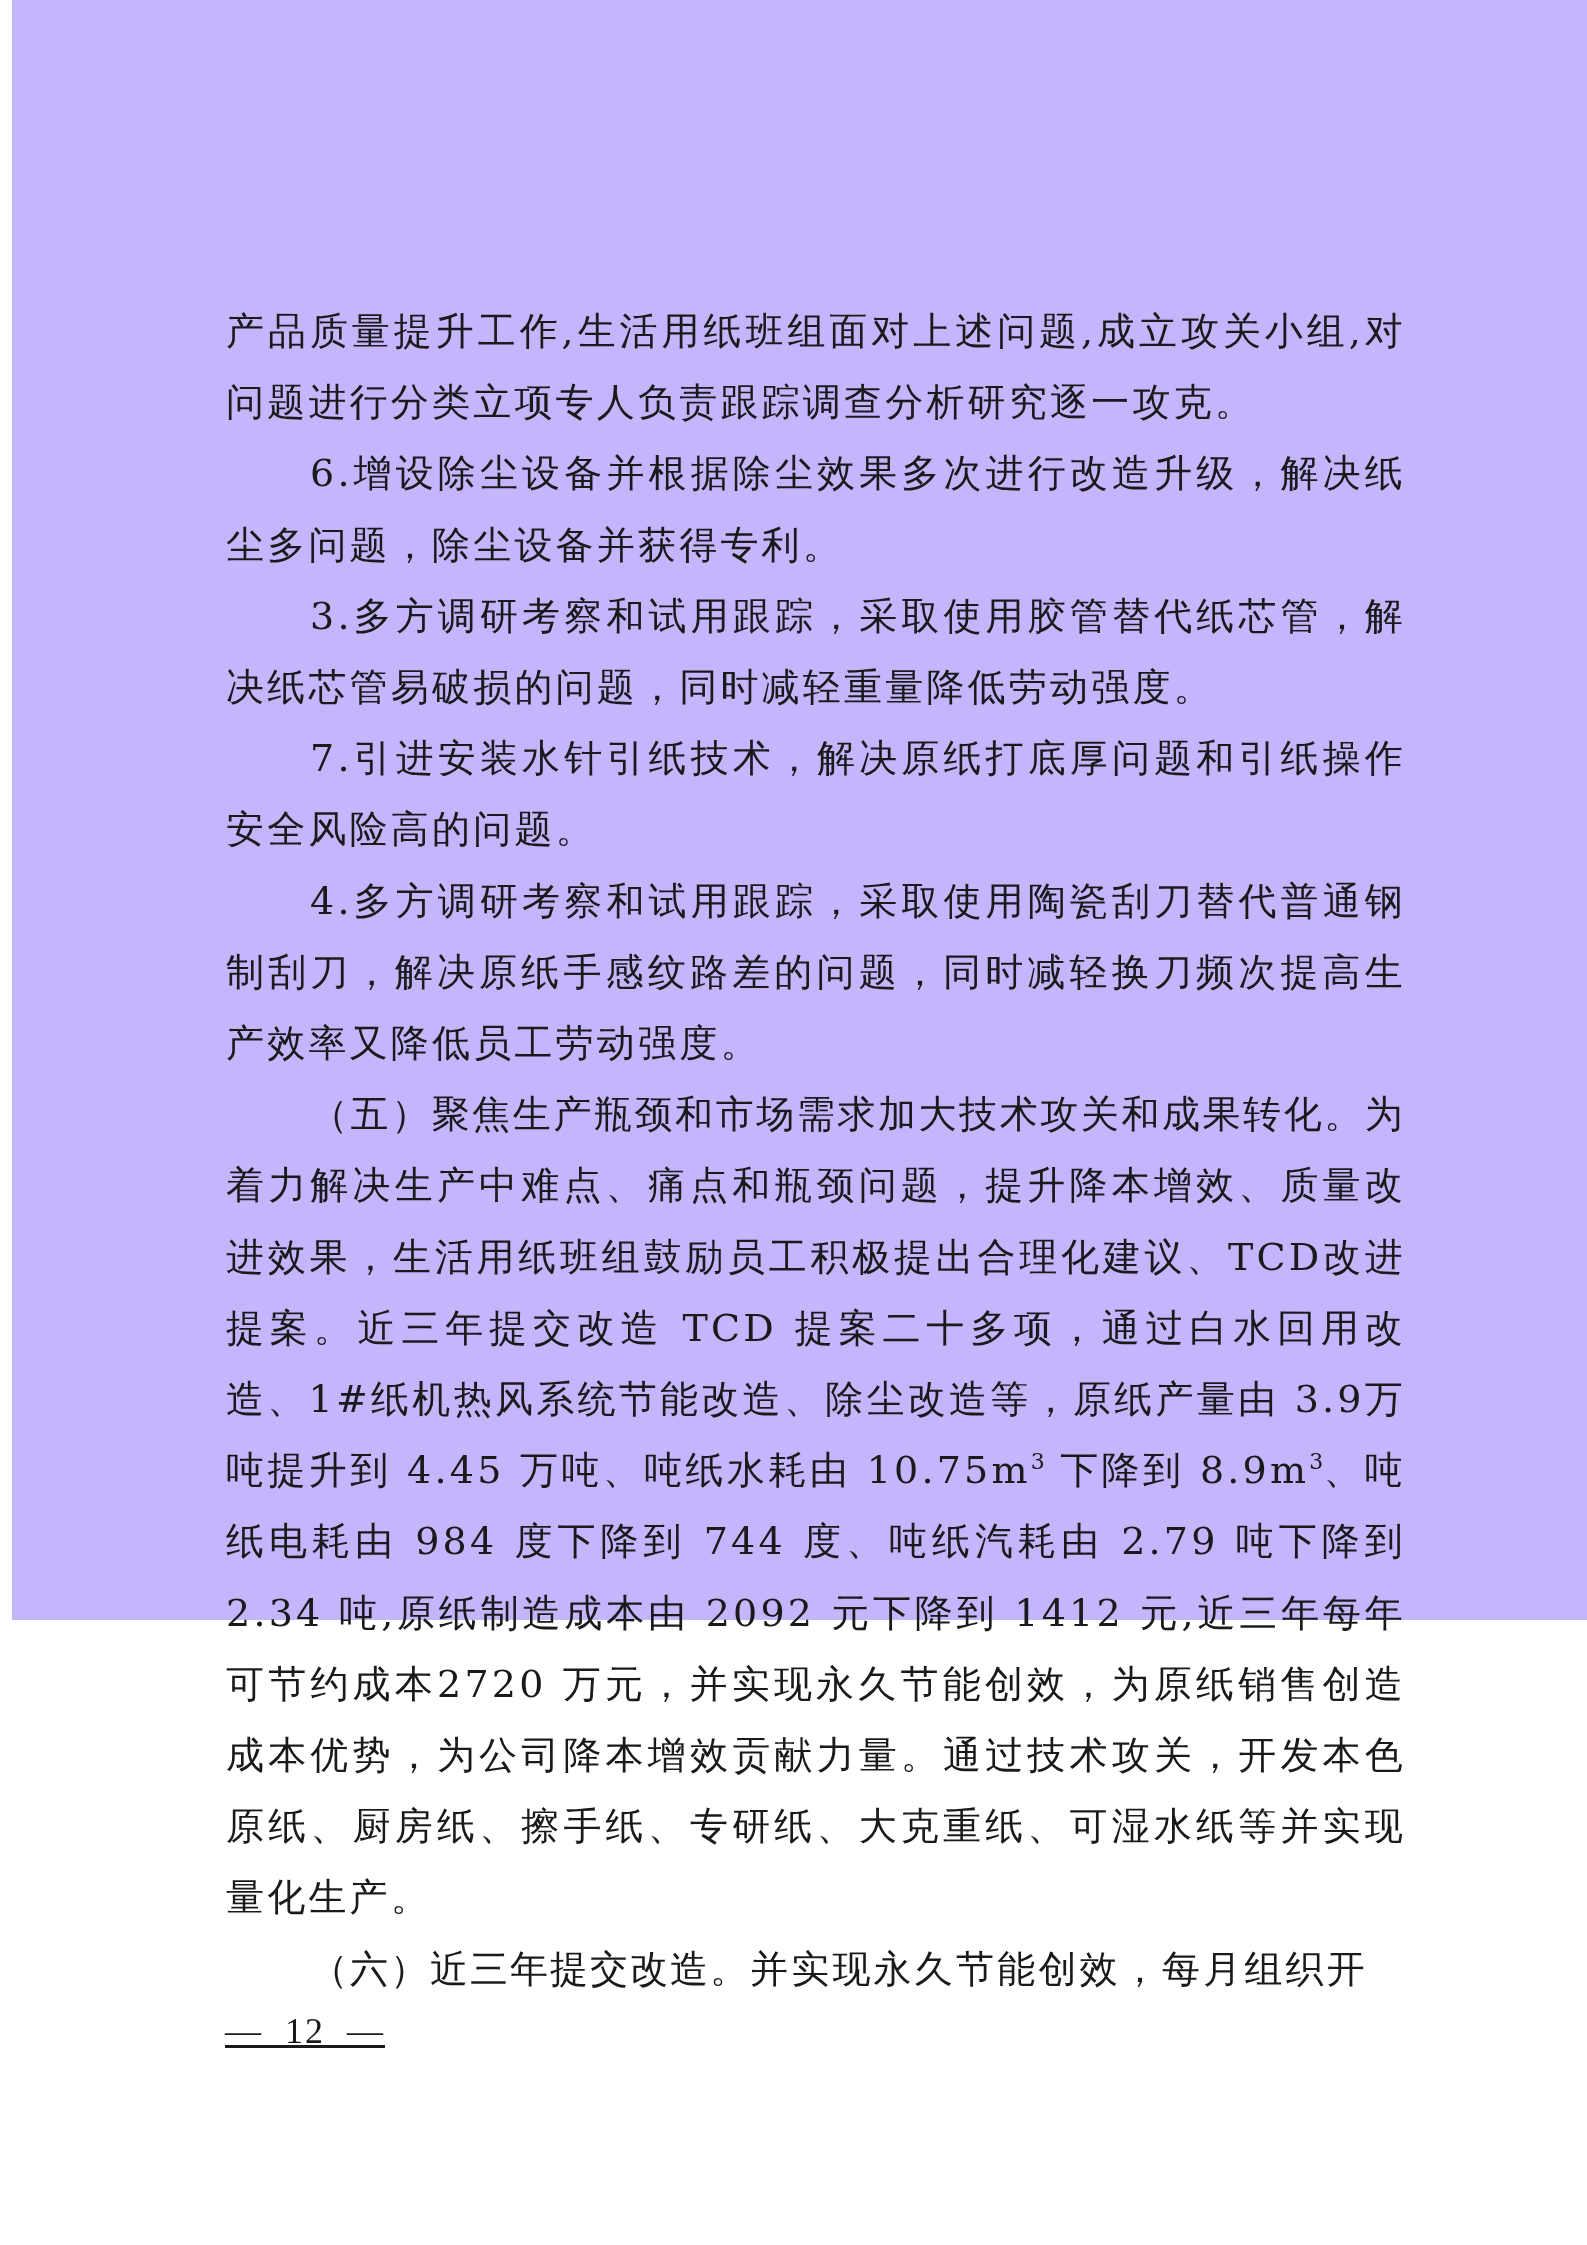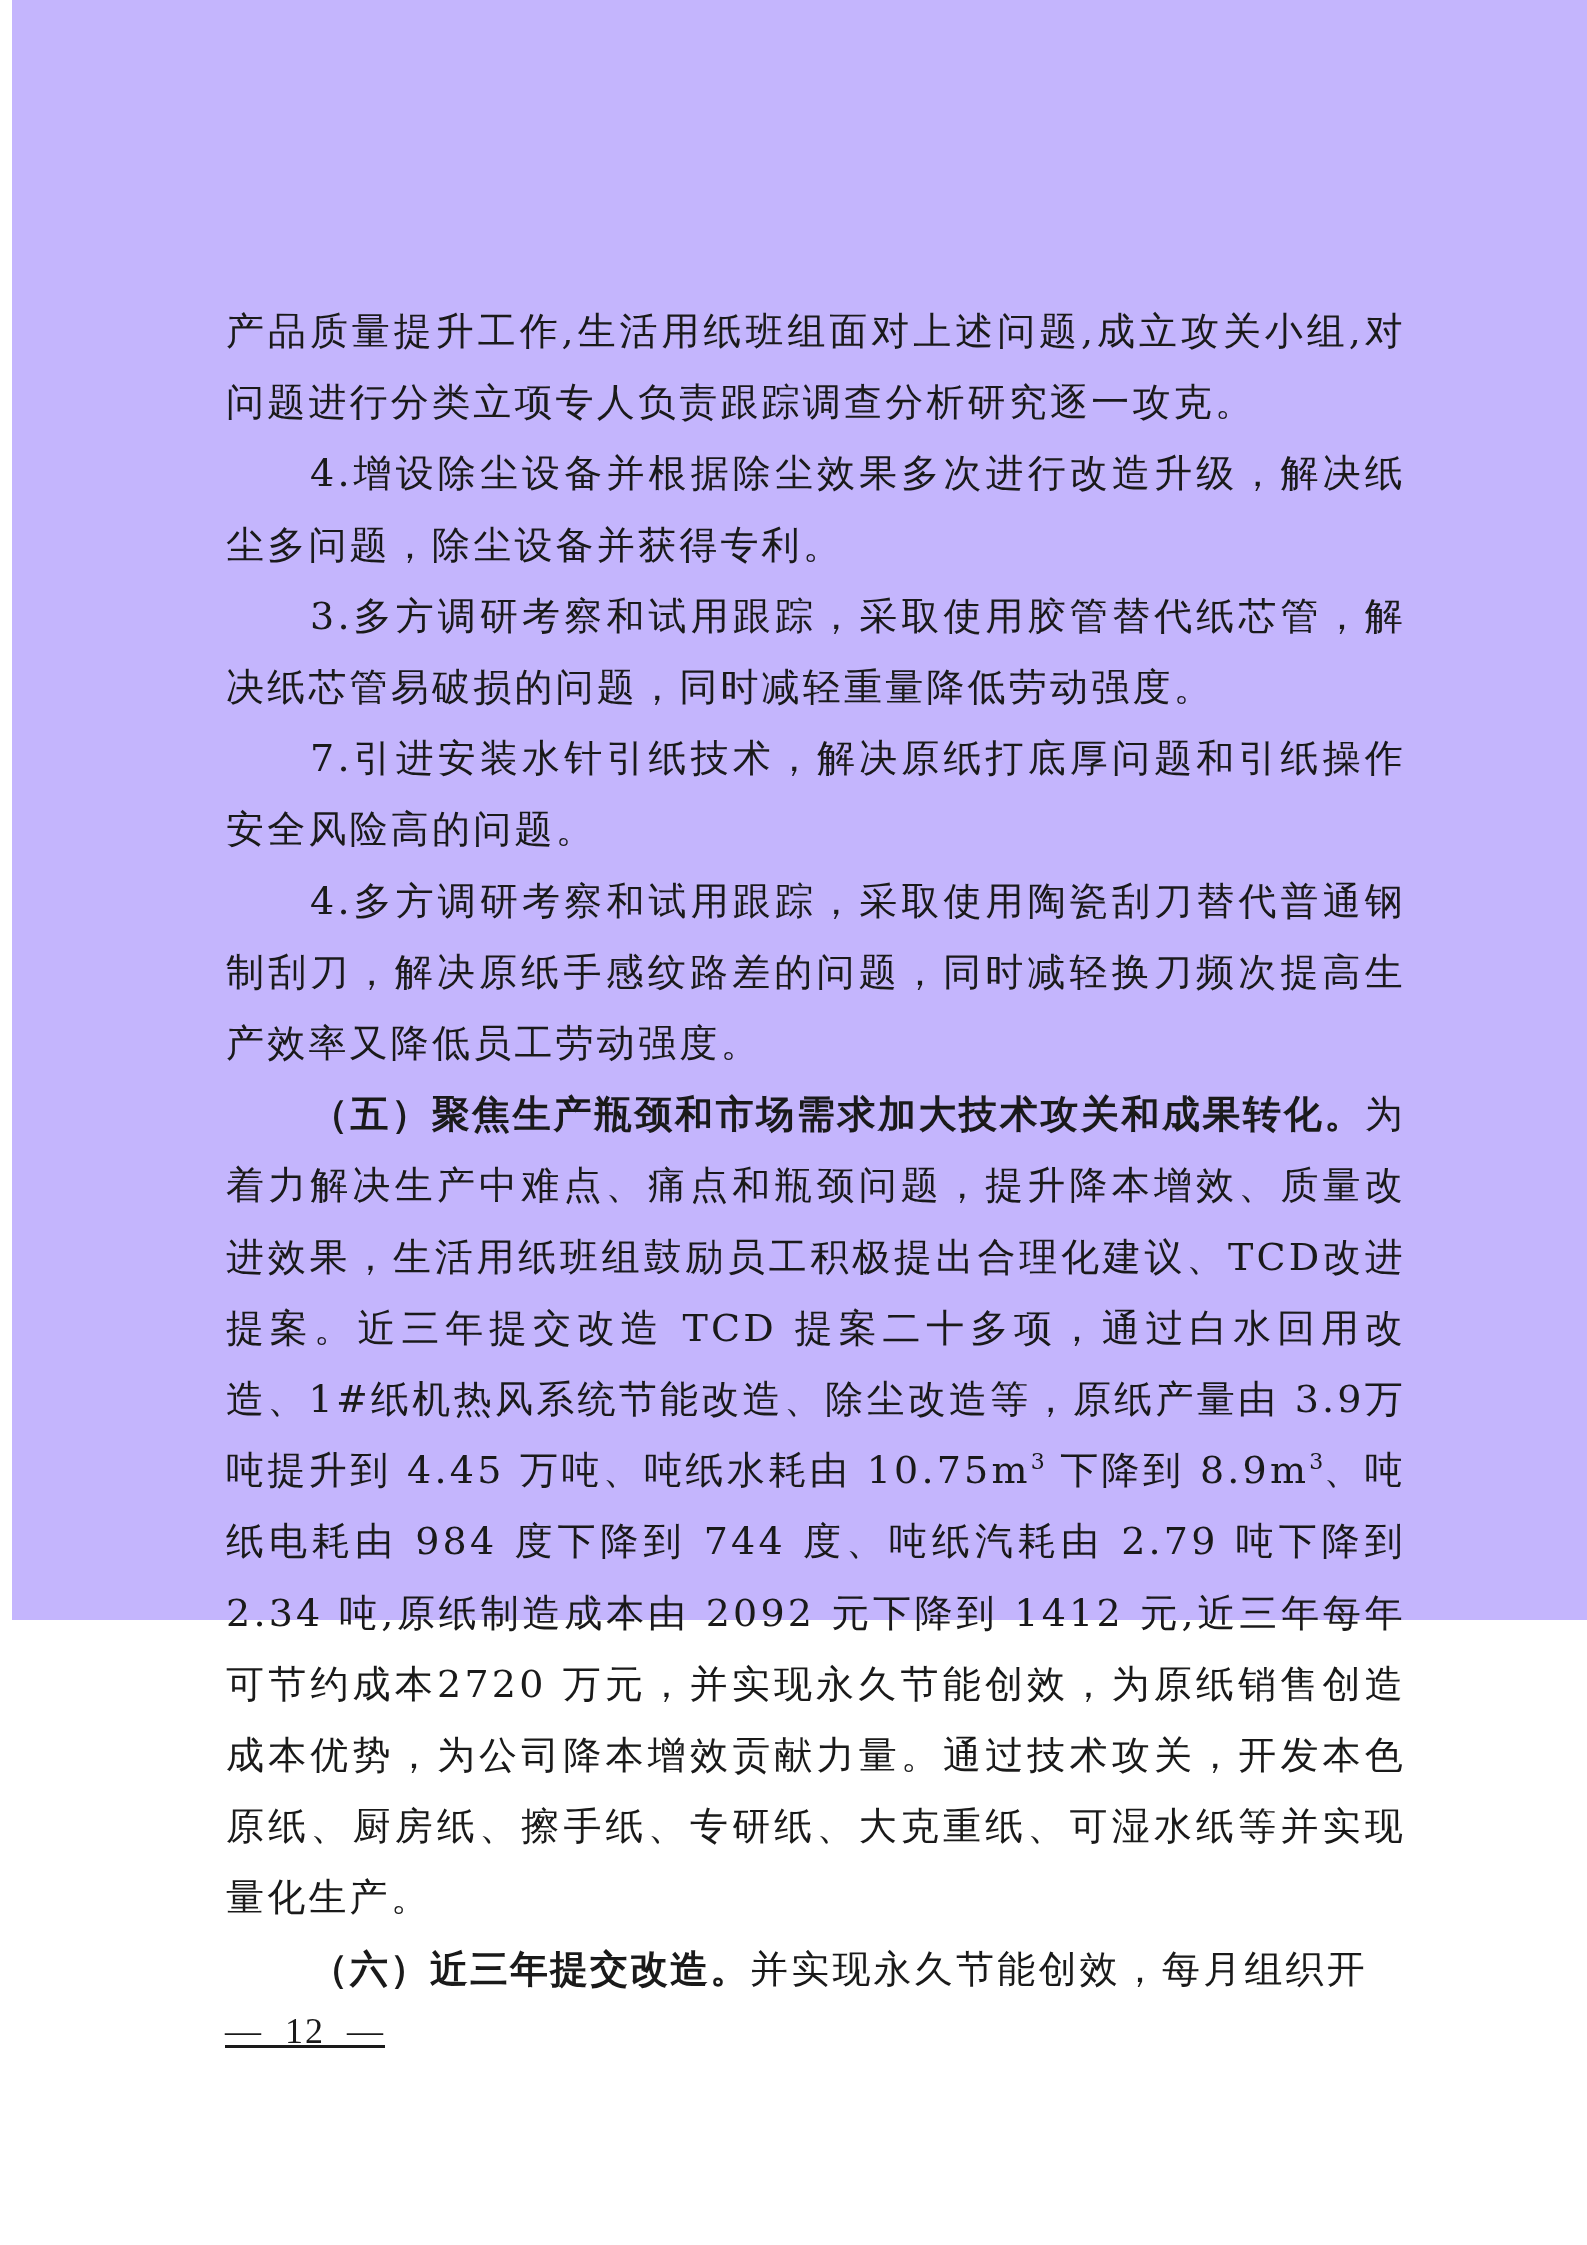--- a/index.html
+++ b/index.html
@@ -34,21 +34,21 @@
       line-height: 71.2px;
       text-align: justify;
       text-align-last: left;
       letter-spacing: 3.2px;
       word-break: break-all;
     }
     .para.indent {
       text-indent: 84px;
     }
     .heading-run {
-      font-weight: bold;
+      font-weight: normal;
       font-family: "DejaVu Sans", "Liberation Sans", sans-serif;
       letter-spacing: 2px;
     }
     sup {
       font-size: 22px;
       line-height: 0;
       vertical-align: 14px;
       letter-spacing: 0;
     }
     .page-number {
@@ -64,21 +64,21 @@
     }
   </style>
 </head>
 <body>
 
 <div class="page">
   <div class="body-text">
 
     <p class="para">产品质量提升工作,生活用纸班组面对上述问题,成立攻关小组,对问题进行分类立项专人负责跟踪调查分析研究逐一攻克。</p>
 
-    <p class="para indent">4.增设除尘设备并根据除尘效果多次进行改造升级，解决纸尘多问题，除尘设备并获得专利。</p>
+    <p class="para indent">6.增设除尘设备并根据除尘效果多次进行改造升级，解决纸尘多问题，除尘设备并获得专利。</p>
 
     <p class="para indent">3.多方调研考察和试用跟踪，采取使用胶管替代纸芯管，解决纸芯管易破损的问题，同时减轻重量降低劳动强度。</p>
 
     <p class="para indent">7.引进安装水针引纸技术，解决原纸打底厚问题和引纸操作安全风险高的问题。</p>
 
     <p class="para indent">4.多方调研考察和试用跟踪，采取使用陶瓷刮刀替代普通钢制刮刀，解决原纸手感纹路差的问题，同时减轻换刀频次提高生产效率又降低员工劳动强度。</p>
 
     <p class="para indent">
       <span class="heading-run">（五）聚焦生产瓶颈和市场需求加大技术攻关和成果转化。</span><span>为着力解决生产中难点、痛点和瓶颈问题，提升降本增效、质量改进效果，生活用纸班组鼓励员工积极提出合理化建议、TCD改进提案。近三年提交改造 TCD 提案二十多项，通过白水回用改造、1#纸机热风系统节能改造、除尘改造等，原纸产量由 3.9万吨提升到 4.45 万吨、吨纸水耗由 10.75m</span><sup>3</sup><span> 下降到 8.9m</span><sup>3</sup><span>、吨纸电耗由 984 度下降到 744 度、吨纸汽耗由 2.79 吨下降到 2.34 吨,原纸制造成本由 2092 元下降到 1412 元,近三年每年可节约成本2720 万元，并实现永久节能创效，为原纸销售创造成本优势，为公司降本增效贡献力量。通过技术攻关，开发本色原纸、厨房纸、擦手纸、专研纸、大克重纸、可湿水纸等并实现量化生产。</span>
     </p>

